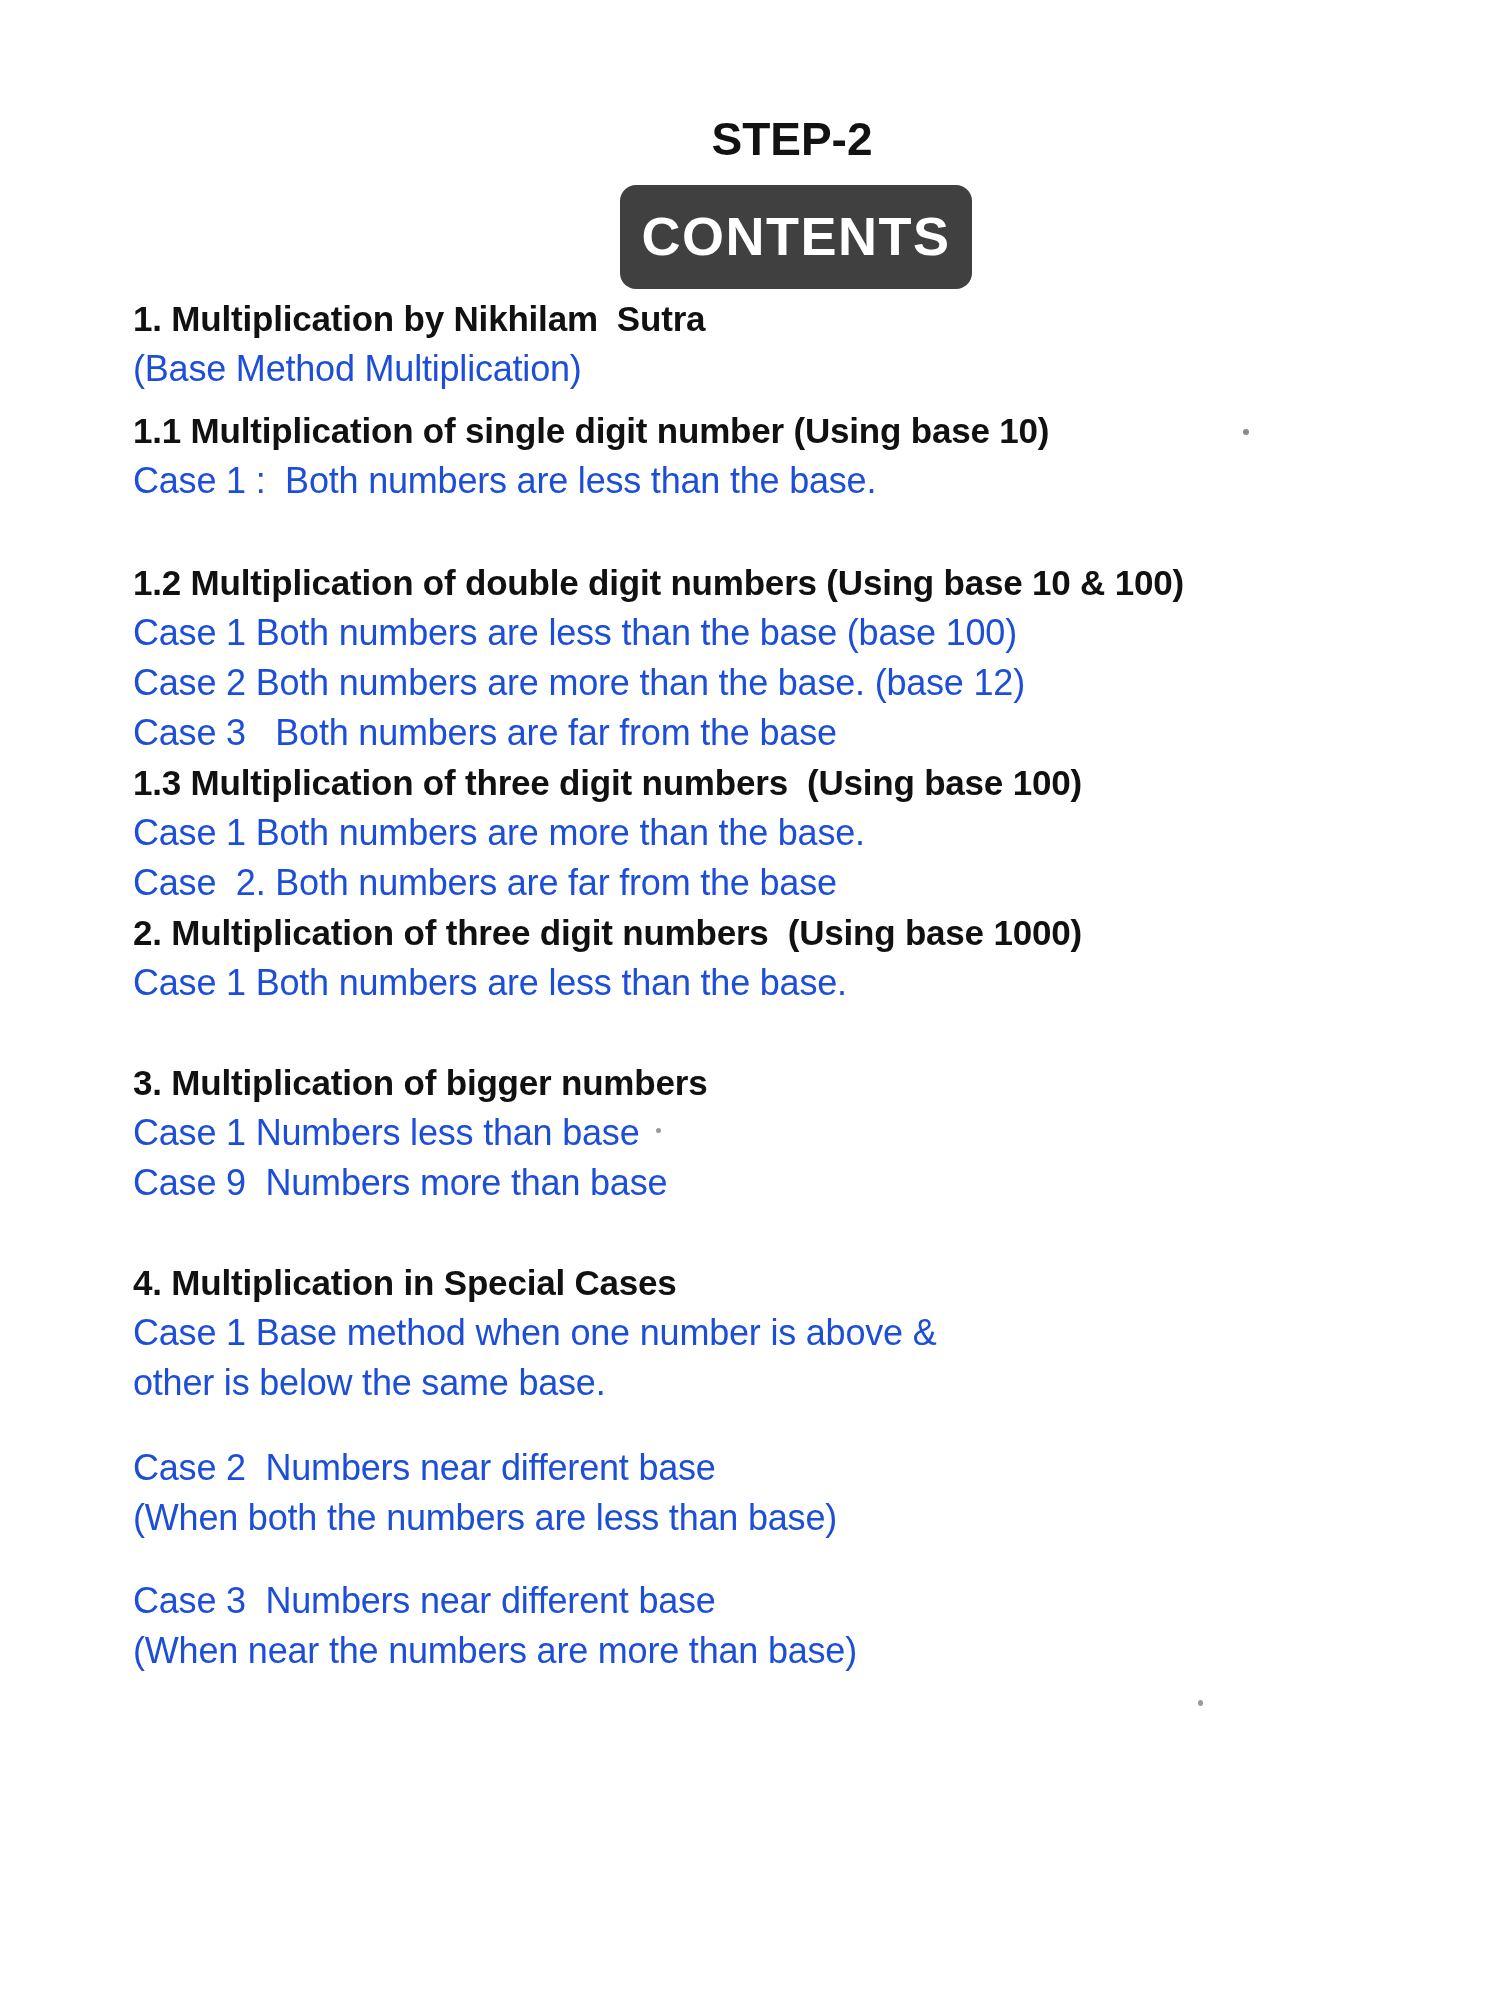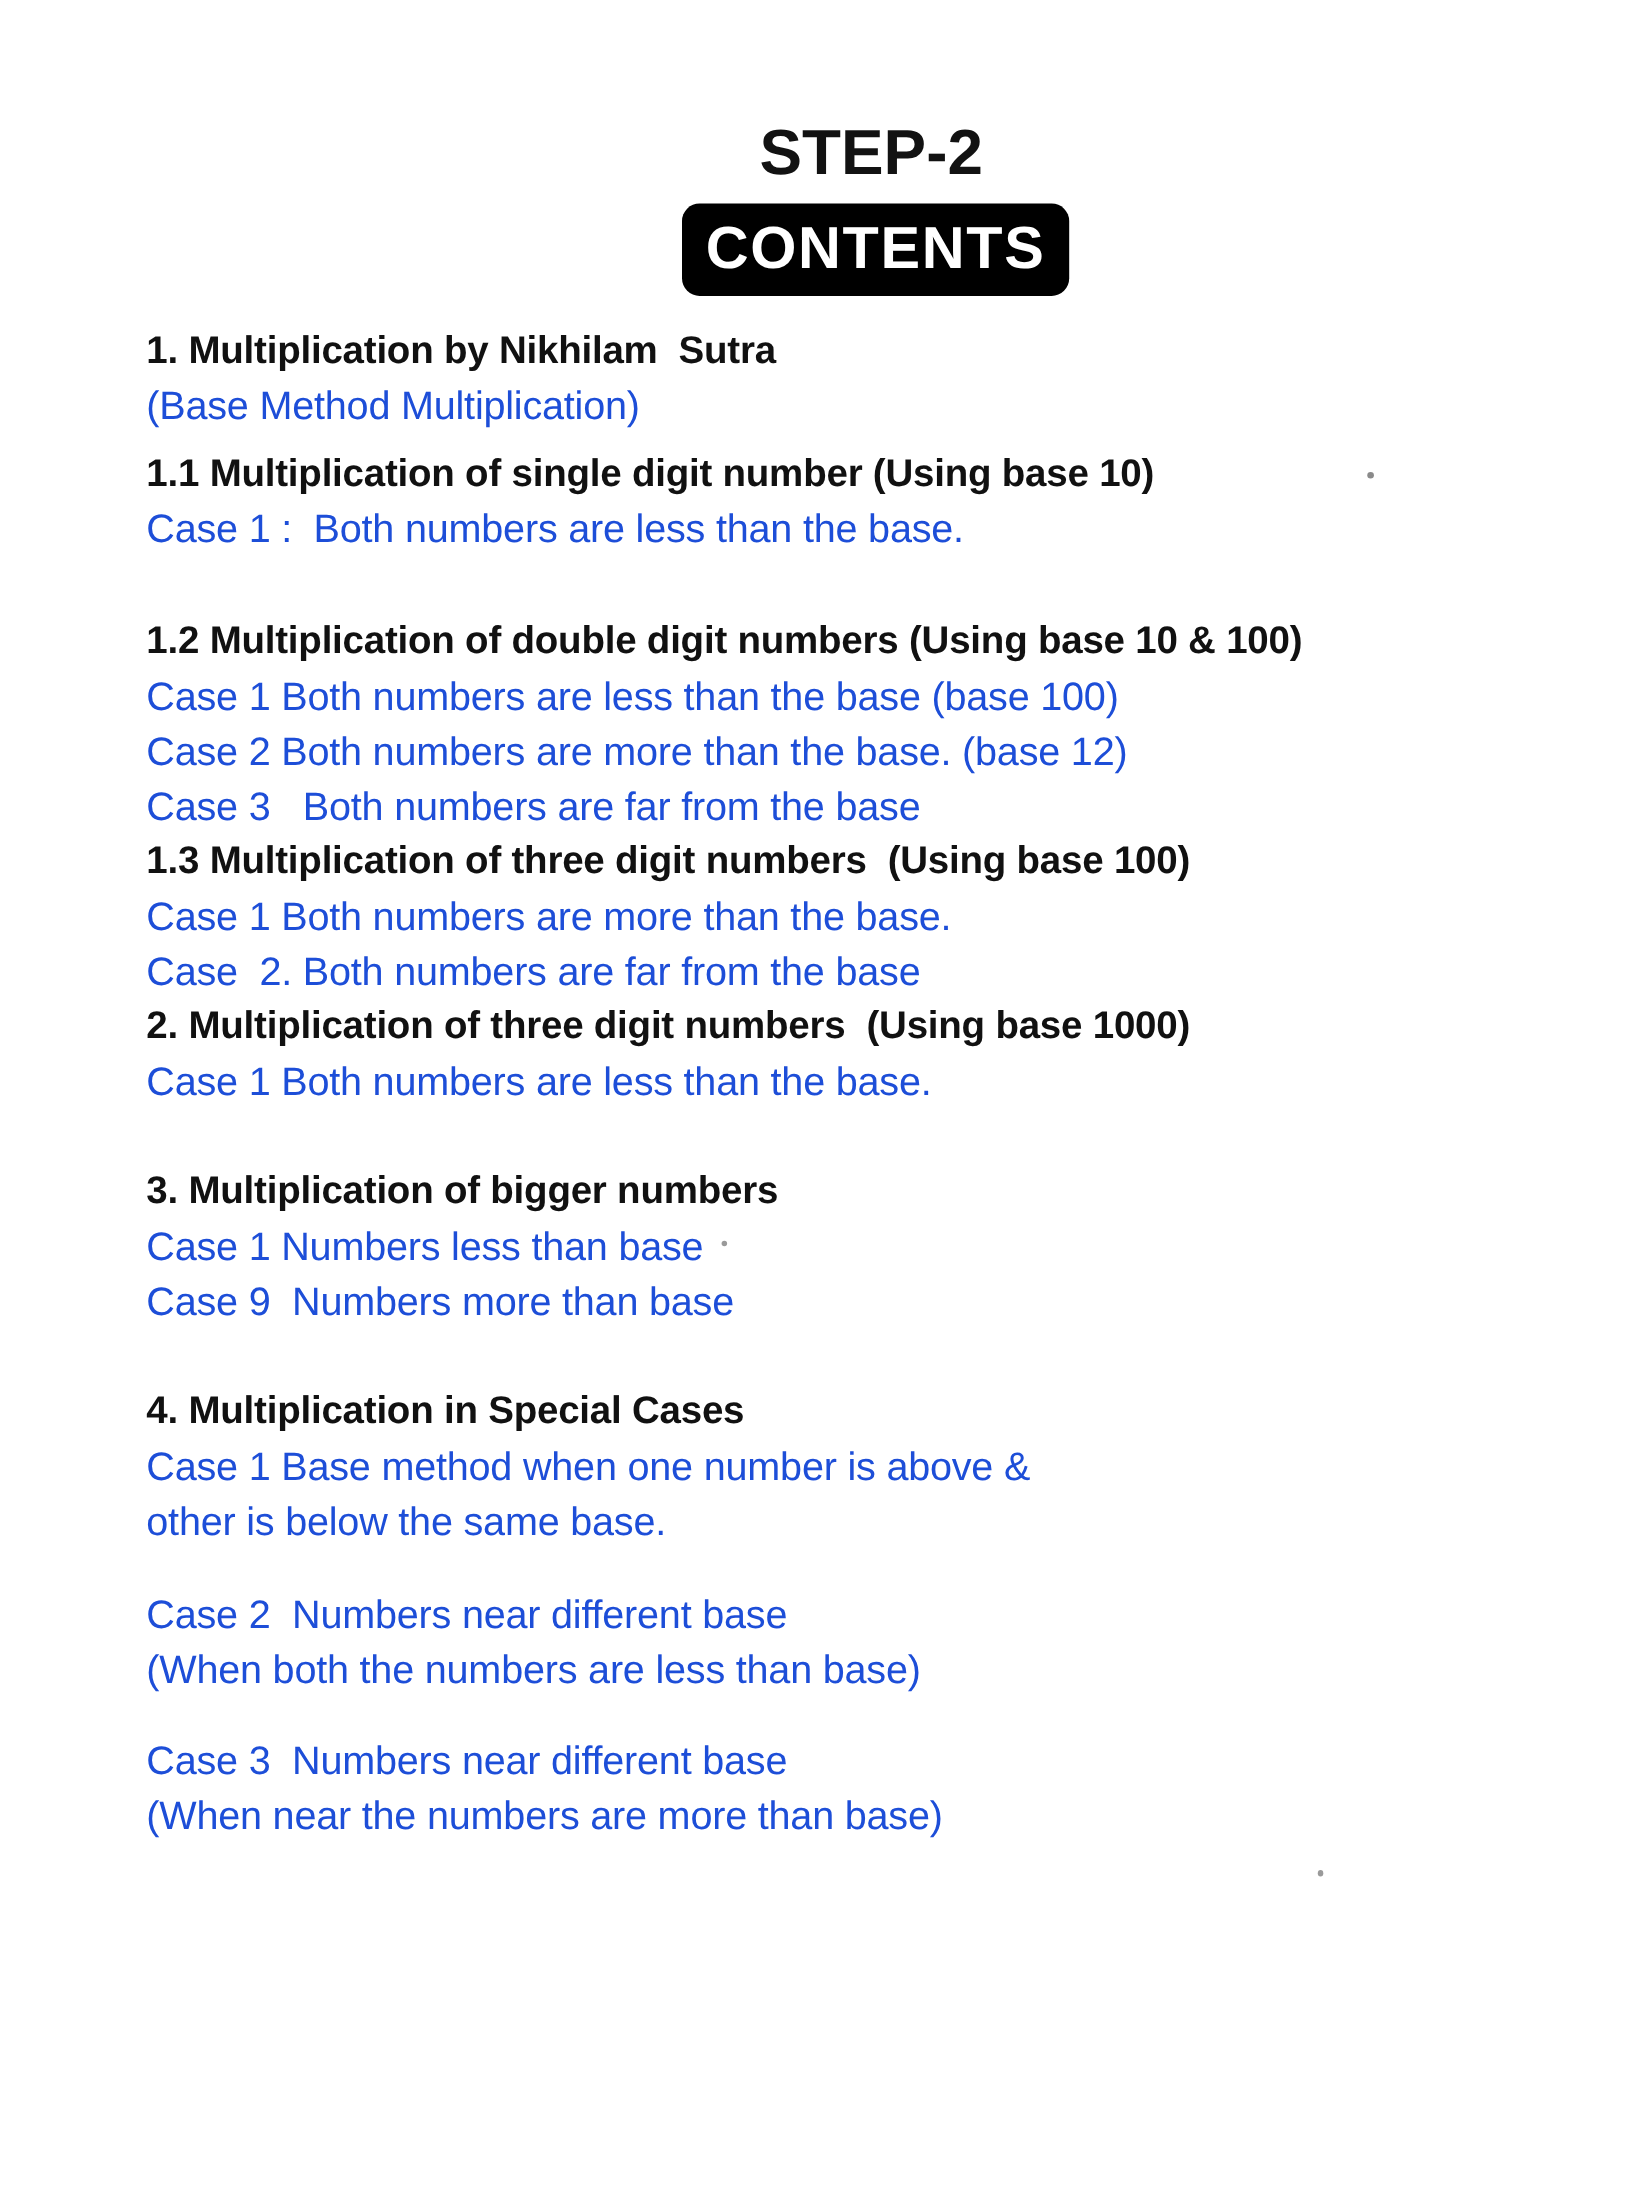--- a/index.html
+++ b/index.html
@@ -11,34 +11,34 @@
     overflow: hidden;
     font-family: "Liberation Sans", "DejaVu Sans", sans-serif;
     color: #131313;
   }
   .step-title {
     position: absolute;
     left: 592px;
     top: 110px;
     width: 400px;
     text-align: center;
-    font-size: 58px;
+    font-size: 46px;
     font-weight: 700;
     line-height: 58px;
     letter-spacing: 0px;
     color: #121212;
     white-space: pre;
   }
   .contents-badge {
     position: absolute;
     left: 620px;
     top: 185px;
     width: 352px;
-    height: 84px;
-    background: #000000;
+    height: 104px;
+    background: #404040;
     border-radius: 16px;
     display: flex;
     align-items: center;
     justify-content: center;
   }
   .contents-badge .badge-text {
     color: #ffffff;
     font-size: 54px;
     font-weight: 700;
     letter-spacing: 1.5px;

